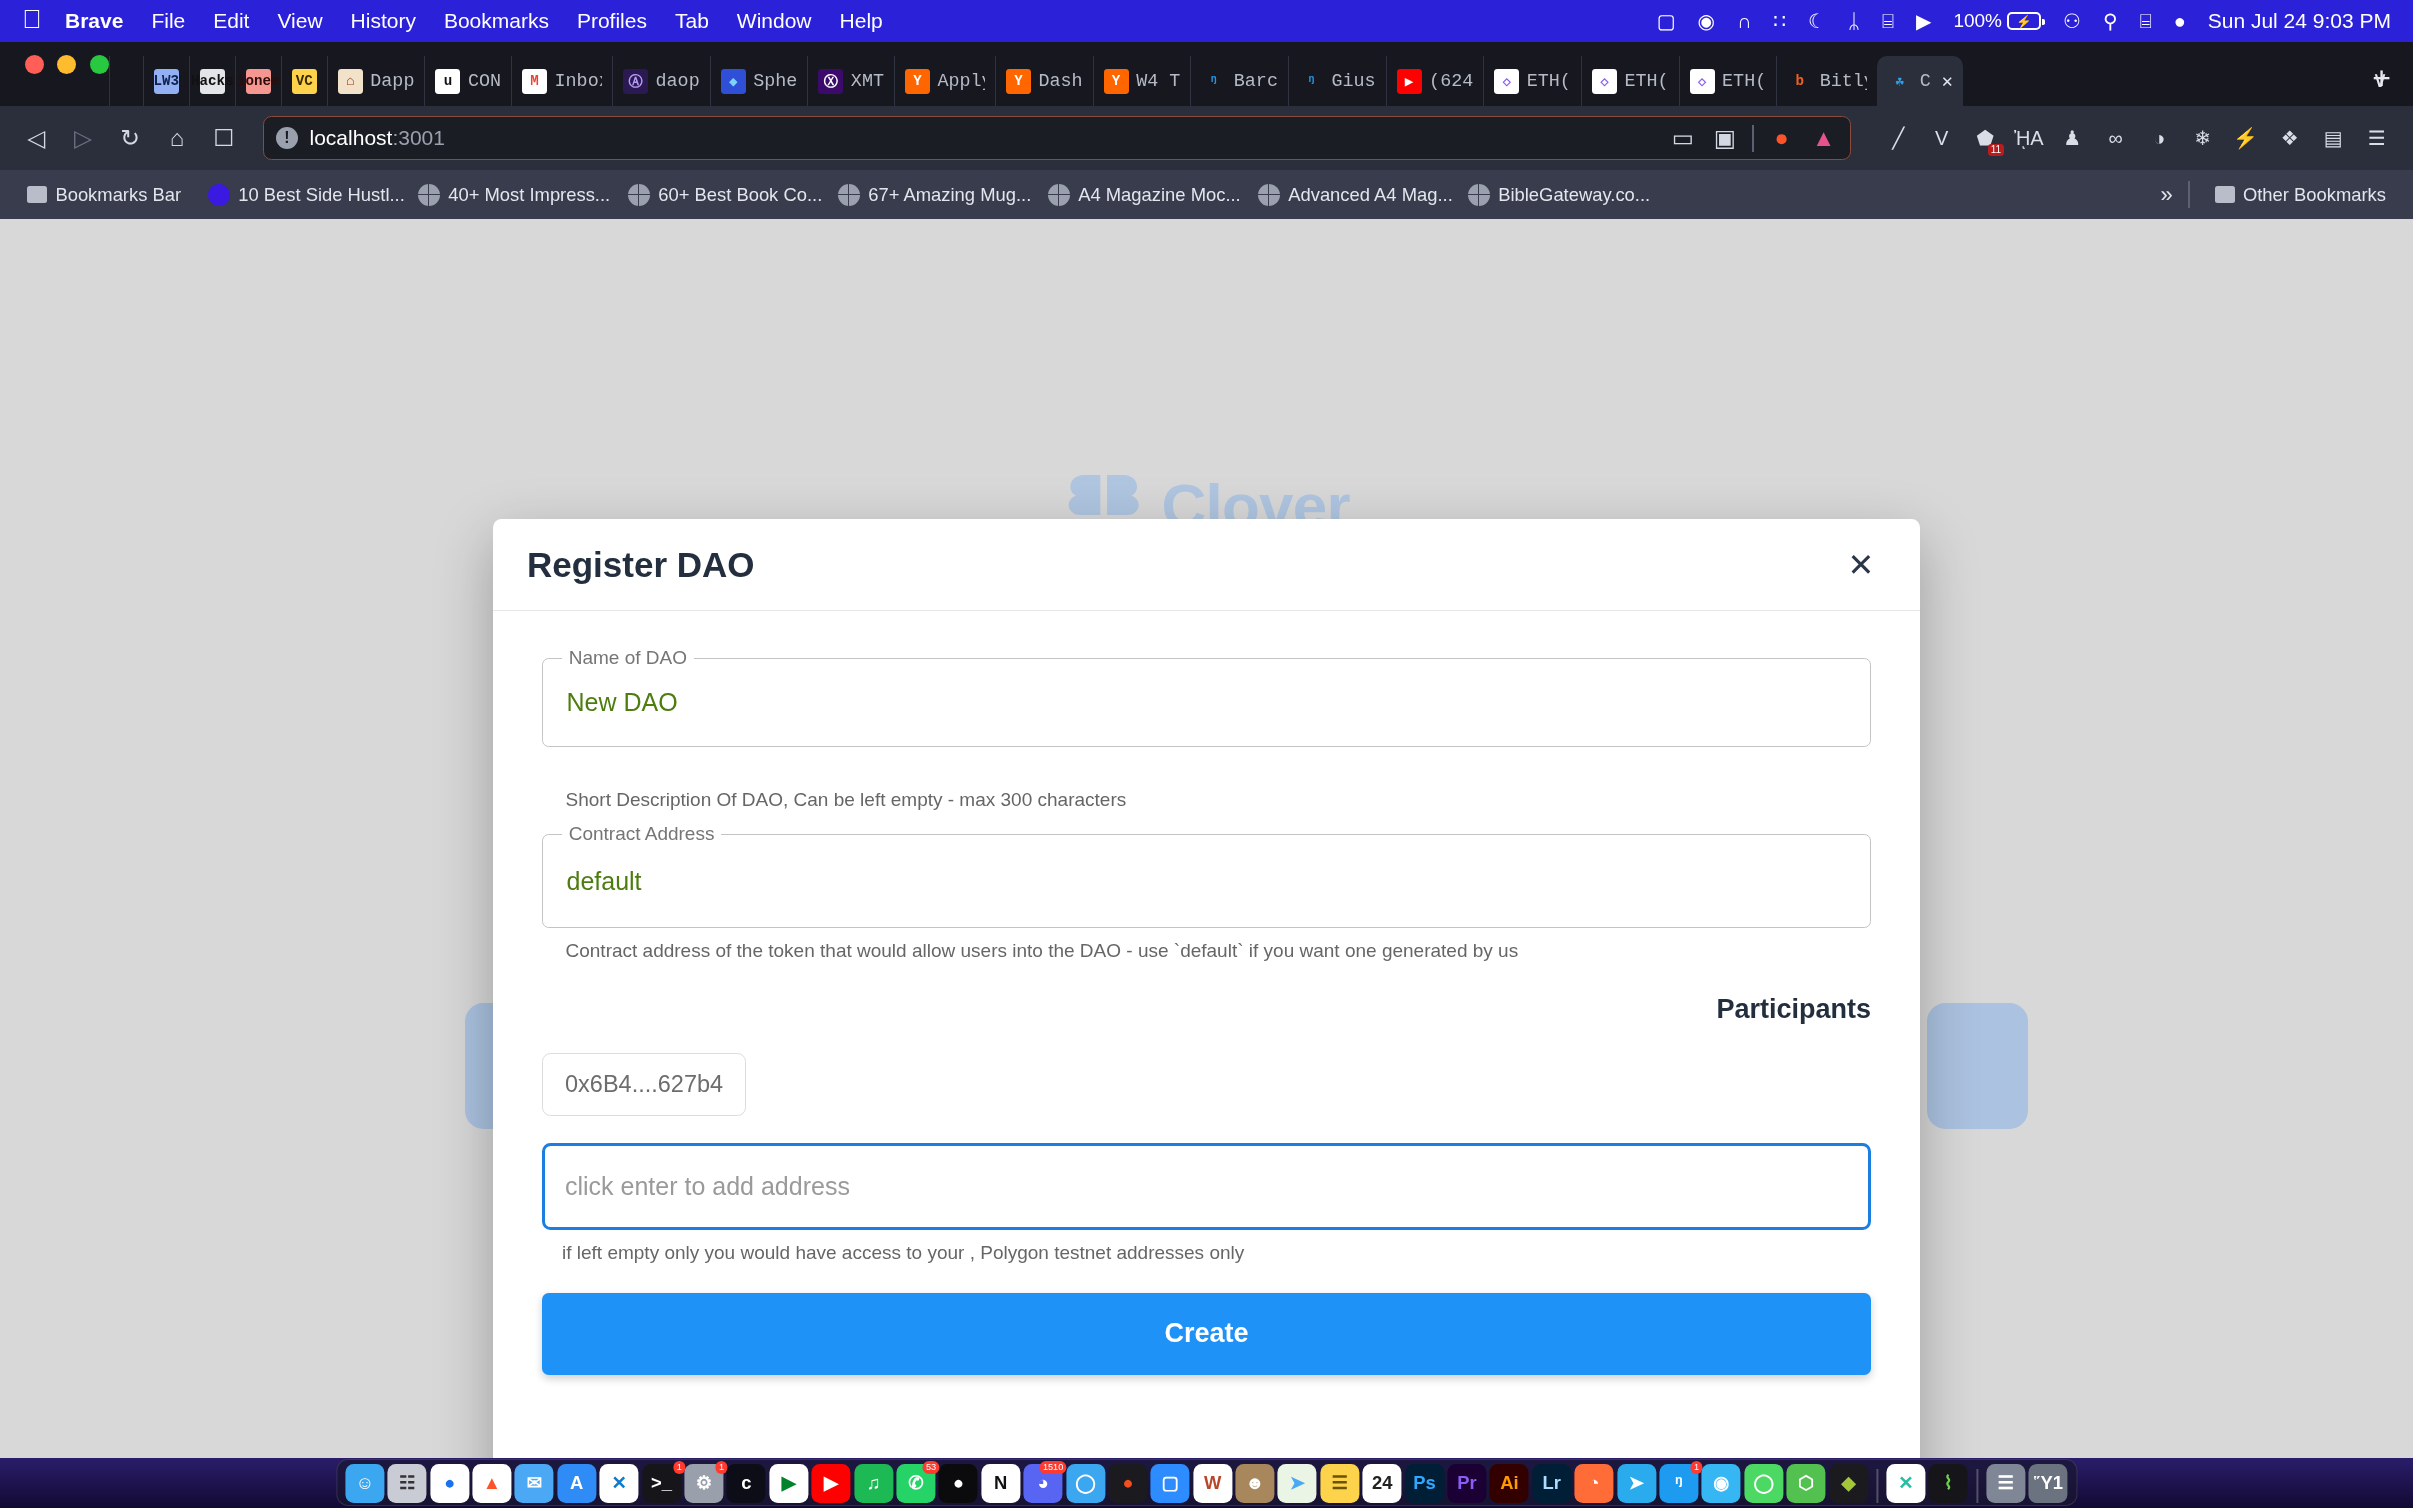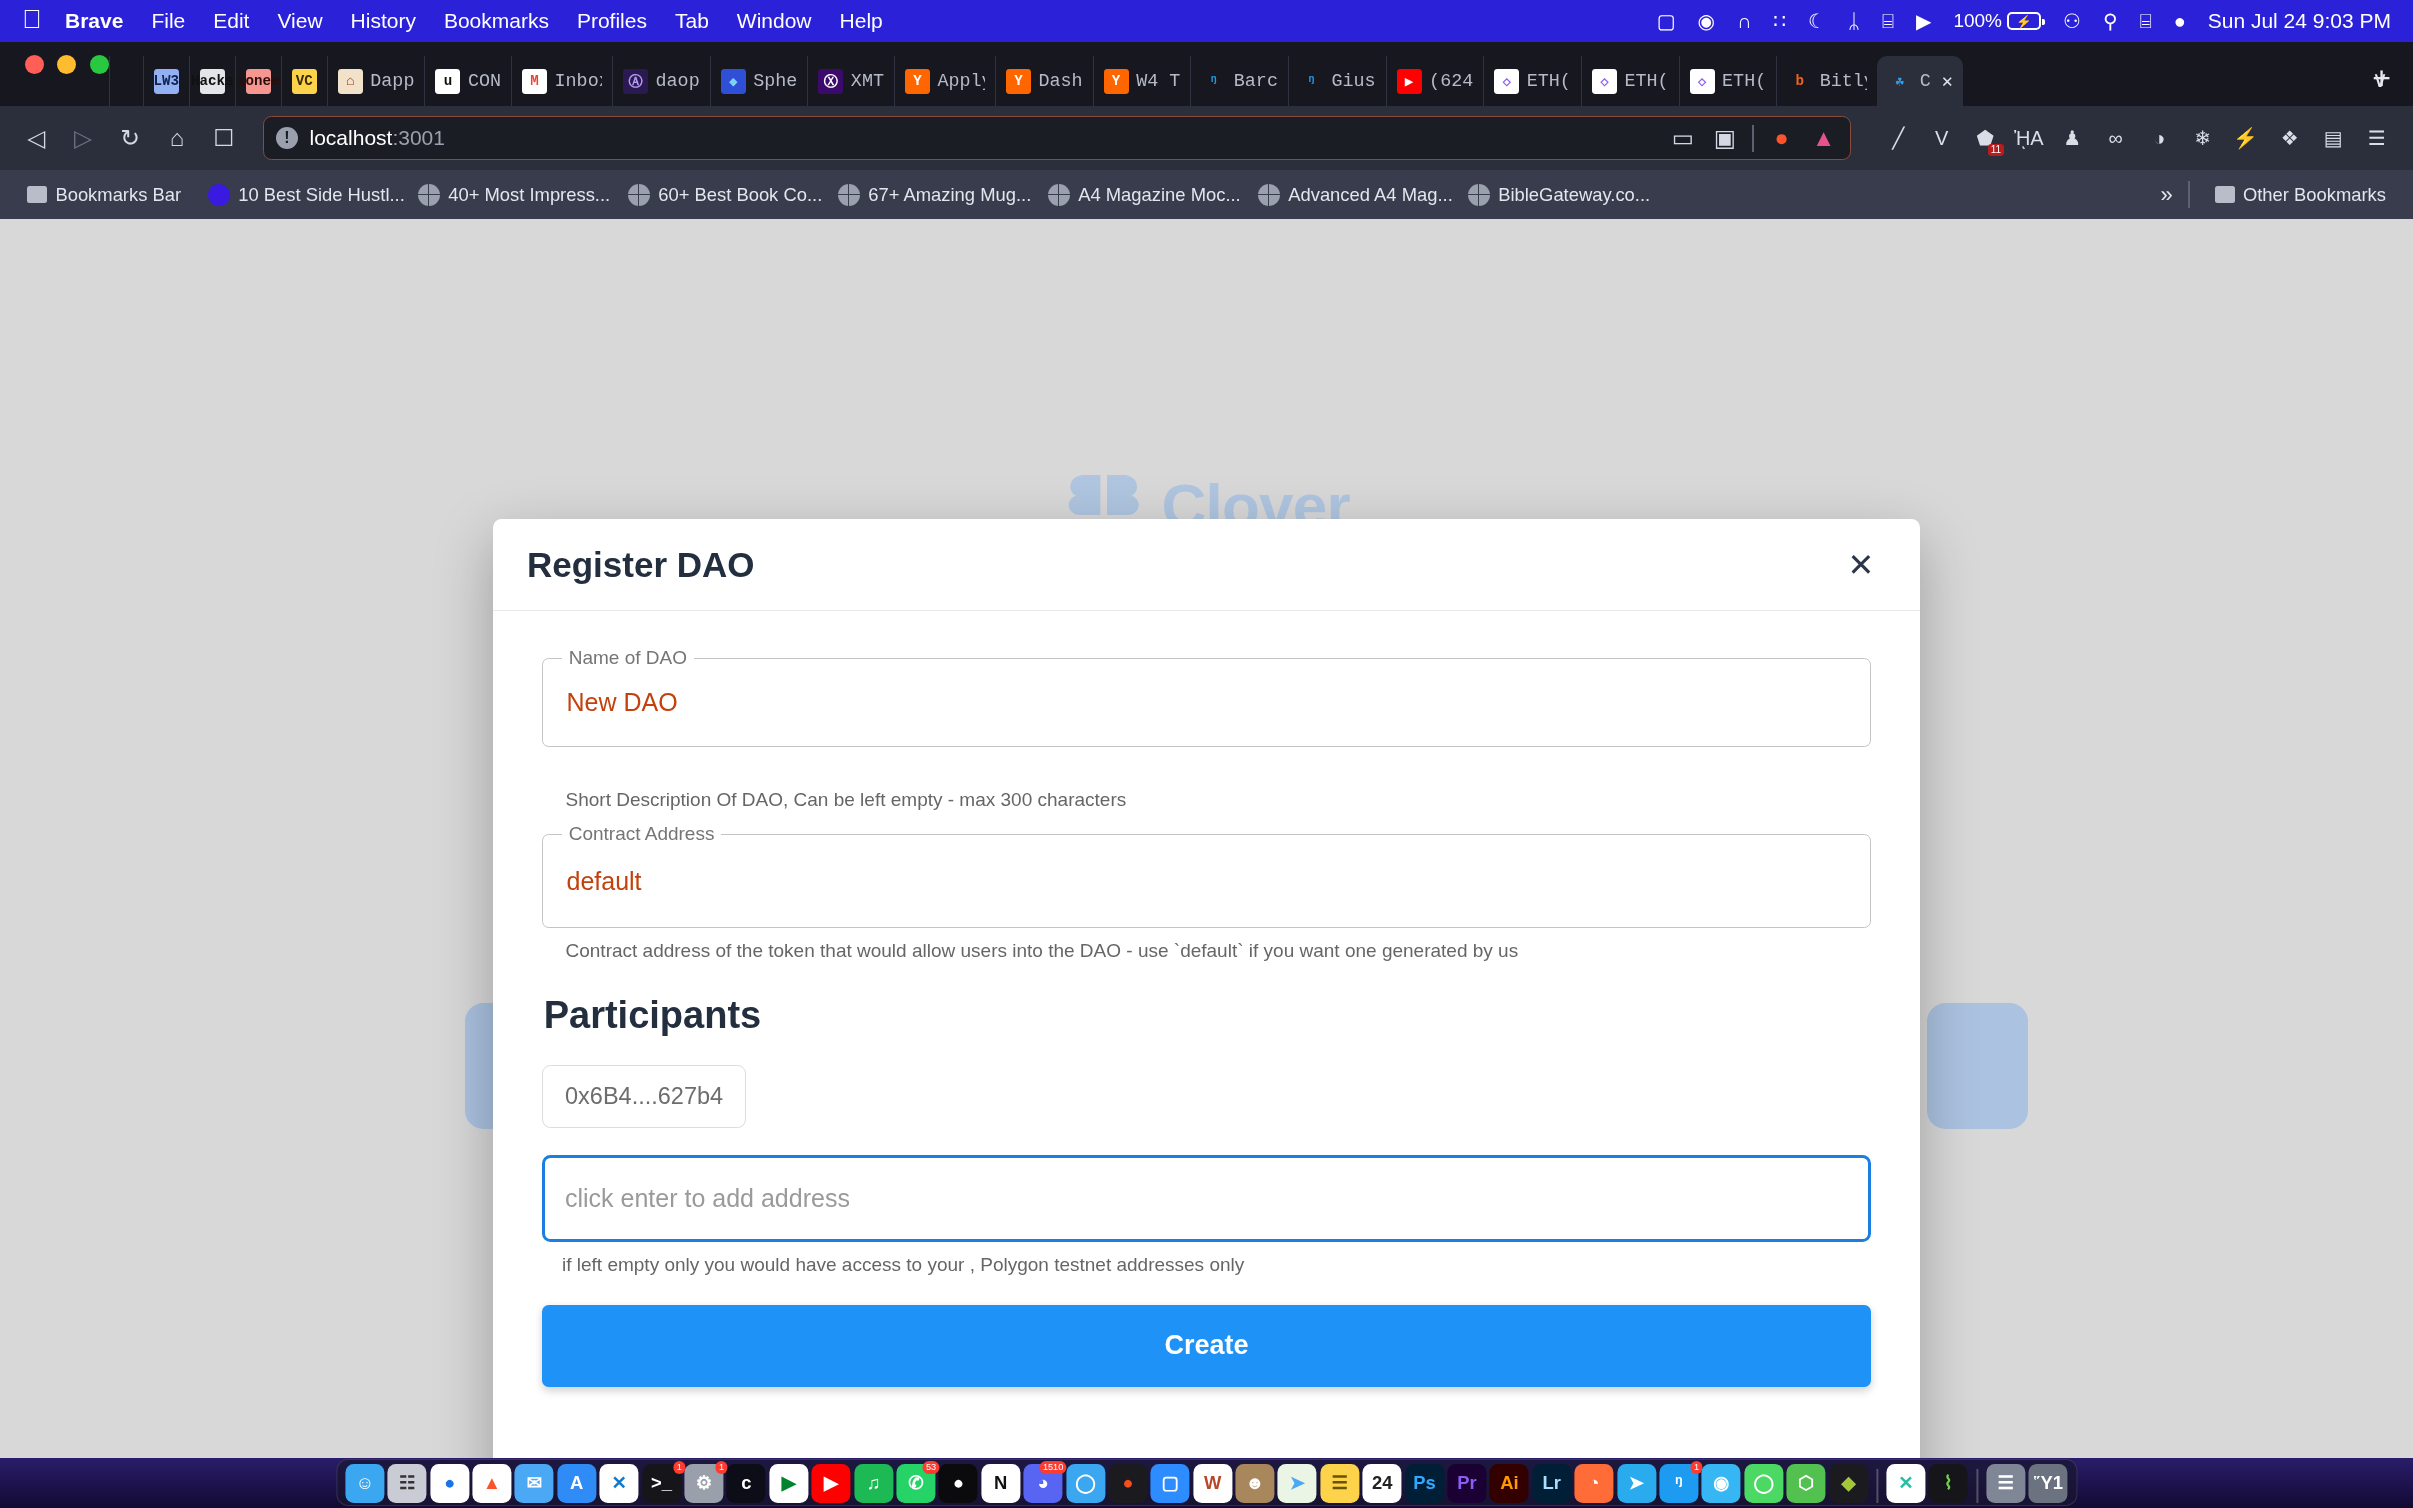--- a/index.html
+++ b/index.html
@@ -175,26 +175,27 @@
     border: 1.7px solid #c4c4c4; border-radius: 6.7px;
     height: 89px; display: flex; align-items: center; padding: 0 23.5px;
     background: #fff;
   }
   .field.tall .outline { height: 94px; }
   .field .legend {
     position: absolute; top: -11px; left: 20px;
     background: #fff; padding: 0 6.7px;
     font-size: 19px; color: #757575;
   }
-  .field .value { font-size: 25px; color: #c2410c; }
+  .field .value { font-size: 25px; color: #4d7c0f; }
   .helper { font-size: 19px; color: #666; margin: 11.7px 0 23.5px 23.5px; }
 
   .section-title {
-    font-size: 38px; font-weight: bold; color: #232f3e;
+    font-size: 27px; font-weight: bold; color: #232f3e;
     margin: 32px 0 28.5px 1.7px;
+    text-align: right;
   }
   .chips { display: flex; gap: 13.4px; margin-bottom: 27px; }
   .chip {
     border: 1.7px solid #dcdcdc; border-radius: 8.4px;
     padding: 17px 22px; font-size: 23.5px; color: #6d6d6d; background: #fff;
   }
   .focus-input {
     border: 3.4px solid #1a7fe0; border-radius: 8.4px;
     height: 87px; display: flex; align-items: center; padding: 0 20px;
   }

